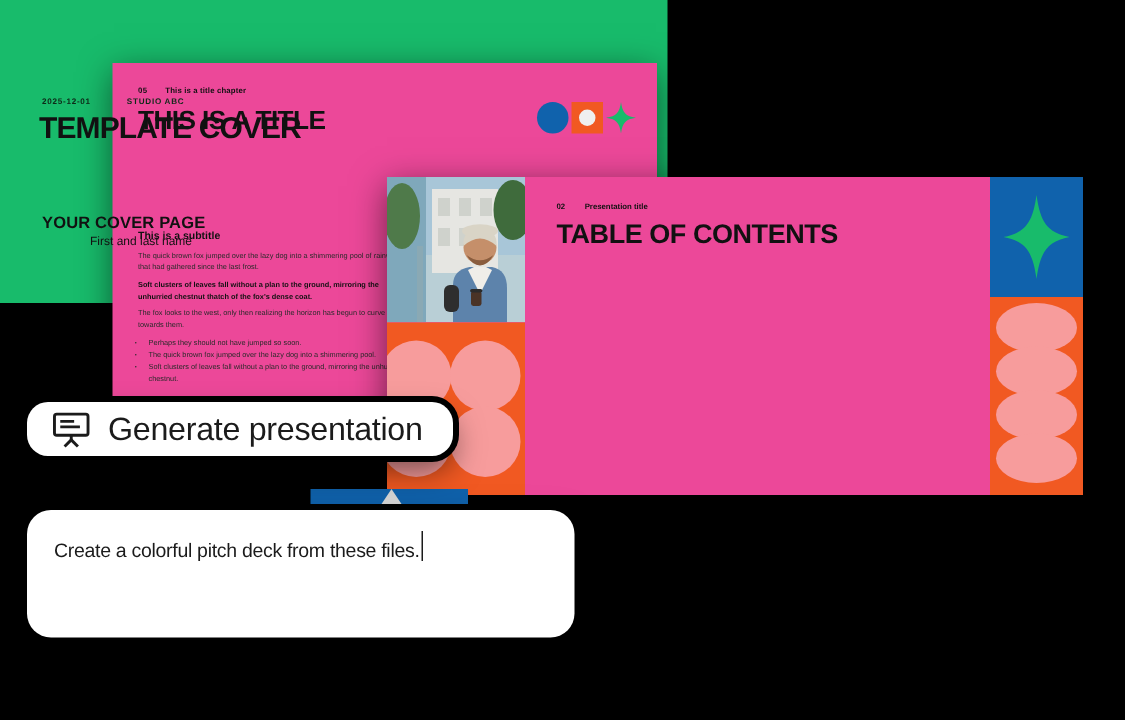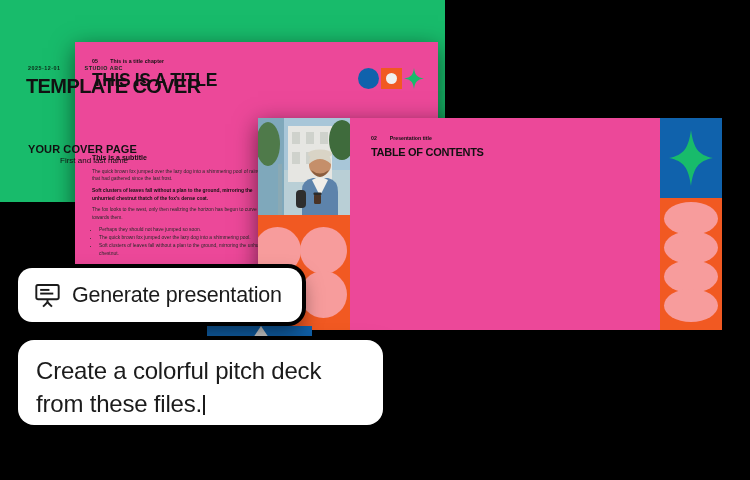--- a/index.html
+++ b/index.html
@@ -49,21 +49,21 @@
   #slide-toc { left: 258px; top: 118px; width: 464px; height: 212px; }
   .s2-photo {
     position: absolute; left: 0; top: 0; width: 92px; height: 97px;
     overflow: hidden;
   }
   .s2-head { position: absolute; left: 113px; top: 17px; display: flex; gap: 13px; align-items: baseline; }
   .s2-num { font-size: 5.2px; font-weight: 700; color: #111; }
   .s2-label { font-size: 5.2px; font-weight: 600; color: #111; }
   .s2-title {
     position: absolute; left: 113px; top: 28px;
-    font-size: 11px; font-weight: 700; color: #111; letter-spacing: -0.3px;
+    font-size: 18px; font-weight: 700; color: #111; letter-spacing: -0.3px;
   }
   
   .s2-rail { position: absolute; right: 0; top: 0; width: 62px; height: 212px; }
   .rail-blue { position: absolute; left: 0; top: 0; width: 62px; height: 80px; background: #1062AC; }
   .rail-orange { position: absolute; left: 0; top: 80px; width: 62px; height: 132px; background: #F15922; }
   .rail-star { position: absolute; left: 9px; top: 12px; width: 44px; height: 56px; }
   .rail-ell { position: absolute; left: 4px; width: 54px; height: 33px; border-radius: 50%; background: #F79C9C; }
   
   .s2-orange {
     position: absolute; left: 0; top: 97px; width: 92px; height: 115px; background: #F15922;
@@ -95,39 +95,39 @@
     position: absolute; left: 253px; top: 326px;
     width: 0; height: 0;
     border-left: 8px solid transparent;
     border-right: 8px solid transparent;
     border-bottom: 12px solid #d8d8d8;
   }
 
   
   #chip-generate {
     position: absolute; left: 18px; top: 268px;
-    height: 54px; padding: 0 20px 0 16px;
+    height: 36px; padding: 0 20px 0 16px;
     background: #fff; border-radius: 14px;
     display: flex; align-items: center; gap: 11px;
     box-shadow: 0 0 0 4px #000, 0 10px 20px rgba(0,0,0,.5);
     justify-content: flex-end;
   }
   .chip-icon { width: 27px; height: 27px; flex: 0 0 auto; }
   .chip-text { font-size: 21.5px; color: #1b1b1b; letter-spacing: -0.2px; white-space: nowrap; }
 
   
   #prompt-box {
     position: absolute; left: 18px; top: 340px;
     width: 365px; height: 85px;
     background: #fff; border-radius: 16px;
     padding: 14px 18px;
     box-shadow: 0 0 0 4px #000, 0 12px 24px rgba(0,0,0,.5);
   }
   .prompt-text {
-    font-size: 24px; line-height: 1.38; color: #1b1b1b; letter-spacing: -0.2px;
+    font-size: 13px; line-height: 1.38; color: #1b1b1b; letter-spacing: -0.2px;
   }
   .caret {
     display: inline-block; width: 1.5px; height: 20px; background: #1b1b1b;
     vertical-align: -3px; margin-left: 1px;
   }
 </style>
 </head>
 <body>
 
 <div id="stage">

